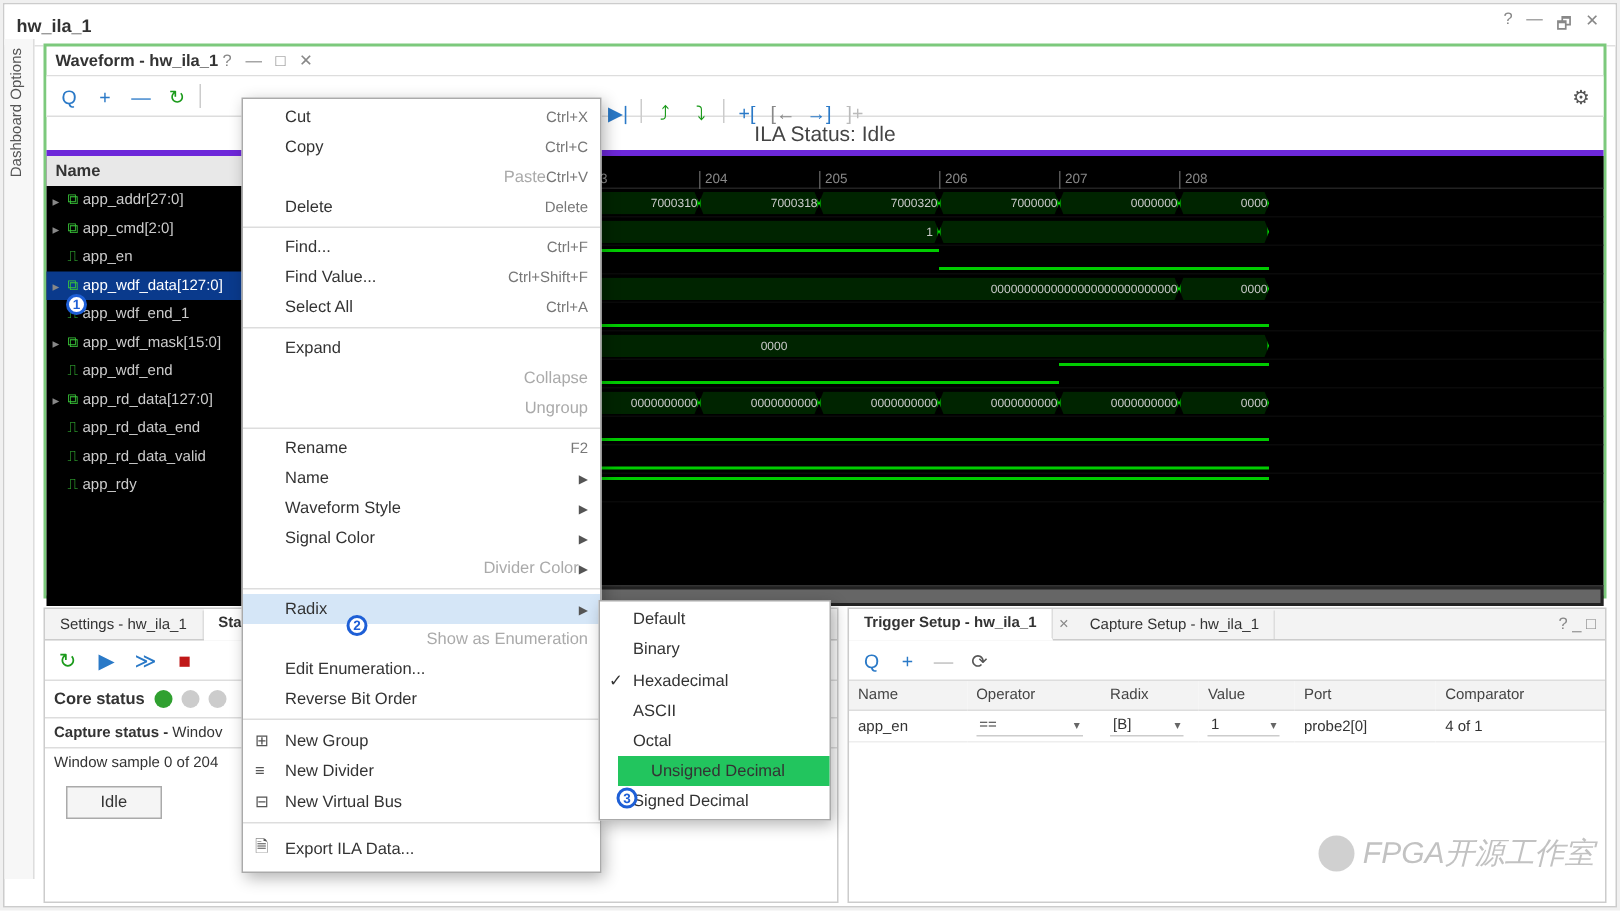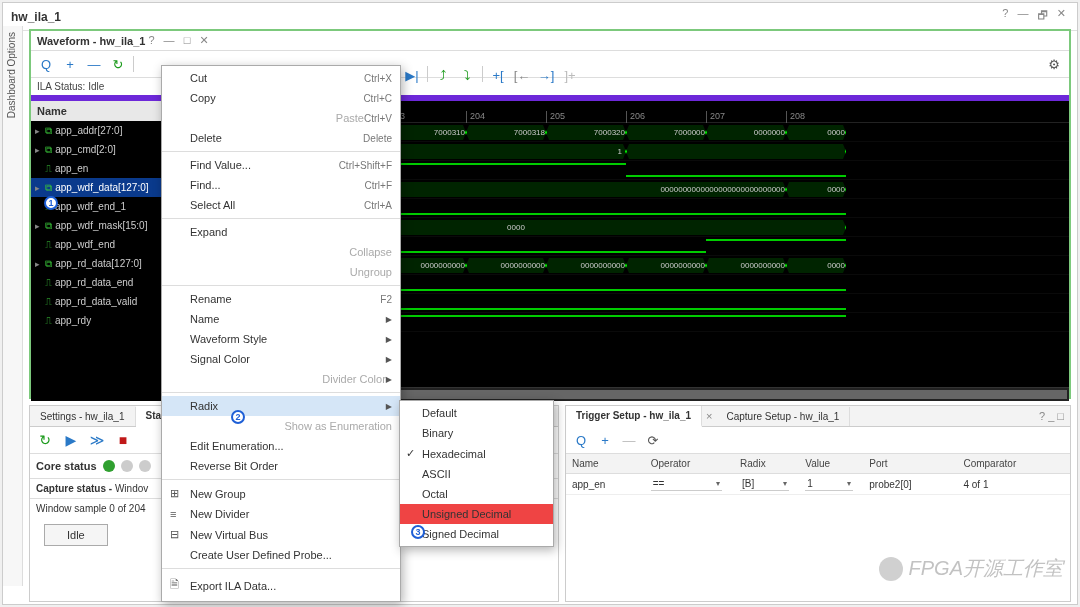--- a/index.html
+++ b/index.html
@@ -16,21 +16,21 @@
 .dash-sidebar { position: absolute; left: 0; top: 23px; width: 20px; height: 560px; border-right: 1px solid #ddd; background: #f7f7f7; }
 .dash-sidebar .vtext { writing-mode: vertical-rl; transform: rotate(180deg); font-size: 10px; color: #555; padding: 6px 3px; }
 
 
 .waveform-panel { position: absolute; left: 26px; top: 26px; right: 6px; height: 370px; border: 2px solid #7cc97c; background: #fff; }
 .wf-title { display: flex; align-items: center; padding: 3px 6px; border-bottom: 1px solid #ddd; }
 .wf-title .title-text { font-weight: bold; font-size: 11px; }
 .wf-toolbar { display: flex; align-items: center; gap: 6px; padding: 4px 6px; border-bottom: 1px solid #ddd; background: #fff; }
 .tb-btn { width: 18px; height: 18px; display: inline-flex; align-items: center; justify-content: center; color: #2a79c7; font-size: 13px; cursor: pointer; }
 .tb-sep { width: 1px; height: 16px; background: #ccc; }
-.wf-status { padding: 3px 6px; font-size: 10px; color: #444; border-bottom: 6px solid #6d28d9; }
+.wf-status { padding: 3px 6px; font-size: 14px; color: #444; border-bottom: 4px solid #6d28d9; text-align: center; }
 
 
 .wf-body { display: flex; height: 300px; }
 .sig-list { width: 155px; background: #000; color: #ccc; display: flex; flex-direction: column; }
 .sig-header { background: #e8e8e8; color: #333; font-weight: bold; padding: 4px 6px; border-right: 1px solid #ccc; }
 .sig-row { display: flex; align-items: center; padding: 2px 4px; height: 19px; cursor: pointer; white-space: nowrap; overflow: hidden; }
 .sig-row .exp { width: 10px; color: #888; font-size: 9px; }
 .sig-row .sic { color: #39c639; font-size: 10px; margin-right: 3px; }
 .sig-row.sel { background: #0a3a8c; color: #fff; }
 .sig-name { font-size: 10px; }
@@ -56,21 +56,21 @@
 .context-menu .mi .micon { width: 20px; color: #555; }
 .context-menu .mi .mlabel { flex: 1; }
 .context-menu .mi .mshort { color: #777; font-size: 10px; }
 .context-menu .mi .marrow { color: #555; font-size: 8px; }
 .context-menu .msep { height: 1px; background: #ddd; margin: 3px 0; }
 .context-menu .mi.highlight { background: #d5e6f7; }
 
 .submenu { position: absolute; left: 396px; top: 397px; width: 155px; background: #fff; border: 1px solid #aaa; box-shadow: 2px 3px 10px rgba(0,0,0,0.3); z-index: 101; padding: 2px 0; }
 .submenu .mi { display: flex; align-items: center; padding: 4px 6px; font-size: 11px; cursor: pointer; }
 .submenu .mi .mcheck { width: 16px; color: #333; }
-.submenu .mi.highlight { background: #ef4444; }
+.submenu .mi.highlight { background: #22c55e; margin-left: 12px; }
 
 
 .bottom-row { position: absolute; left: 26px; right: 6px; top: 402px; bottom: 2px; display: flex; gap: 6px; }
 .panel { flex: 1; border: 1px solid #ccc; background: #fff; display: flex; flex-direction: column; }
 .panel.left { flex: 0 0 530px; }
 .panel .tabs { display: flex; border-bottom: 1px solid #ccc; background: #f3f3f3; align-items: center; }
 .panel .tab { padding: 4px 10px; font-size: 10px; border-right: 1px solid #ddd; cursor: pointer; }
 .panel .tab.active { background: #fff; border-bottom: 2px solid #fff; margin-bottom: -1px; font-weight: bold; }
 .status-toolbar { display: flex; gap: 8px; padding: 4px 6px; align-items: center; }
 .st-btn { width: 18px; height: 18px; display: inline-flex; align-items: center; justify-content: center; font-size: 14px; cursor: pointer; }
@@ -309,30 +309,30 @@
         <span class="mshort">Ctrl+V</span>
       </div>
       <div class="mi">
         <span class="micon"></span>
         <span class="mlabel">Delete</span>
         <span class="mshort">Delete</span>
       </div>
       <div class="msep"></div>
       <div class="mi">
         <span class="micon"></span>
+        <span class="mlabel">Find...</span>
+        <span class="mshort">Ctrl+F</span>
+      </div>
+      <div class="mi">
+        <span class="micon"></span>
         <span class="mlabel">Find Value...</span>
         <span class="mshort">Ctrl+Shift+F</span>
       </div>
       <div class="mi">
         <span class="micon"></span>
-        <span class="mlabel">Find...</span>
-        <span class="mshort">Ctrl+F</span>
-      </div>
-      <div class="mi">
-        <span class="micon"></span>
         <span class="mlabel">Select All</span>
         <span class="mshort">Ctrl+A</span>
       </div>
       <div class="msep"></div>
       <div class="mi">
         <span class="micon"></span>
         <span class="mlabel">Expand</span>
       </div>
       <div class="mi disabled">
         <span class="micon"></span>
@@ -391,24 +391,20 @@
         <span class="micon">⊞</span>
         <span class="mlabel">New Group</span>
       </div>
       <div class="mi">
         <span class="micon">≡</span>
         <span class="mlabel">New Divider</span>
       </div>
       <div class="mi">
         <span class="micon">⊟</span>
         <span class="mlabel">New Virtual Bus</span>
-      </div>
-      <div class="mi">
-        <span class="micon"></span>
-        <span class="mlabel">Create User Defined Probe...</span>
       </div>
       <div class="msep"></div>
       <div class="mi">
         <span class="micon">🗎</span>
         <span class="mlabel">Export ILA Data...</span>
       </div>
     </div>
 
   <div class="submenu" id="sub">
       <div class="mi">

